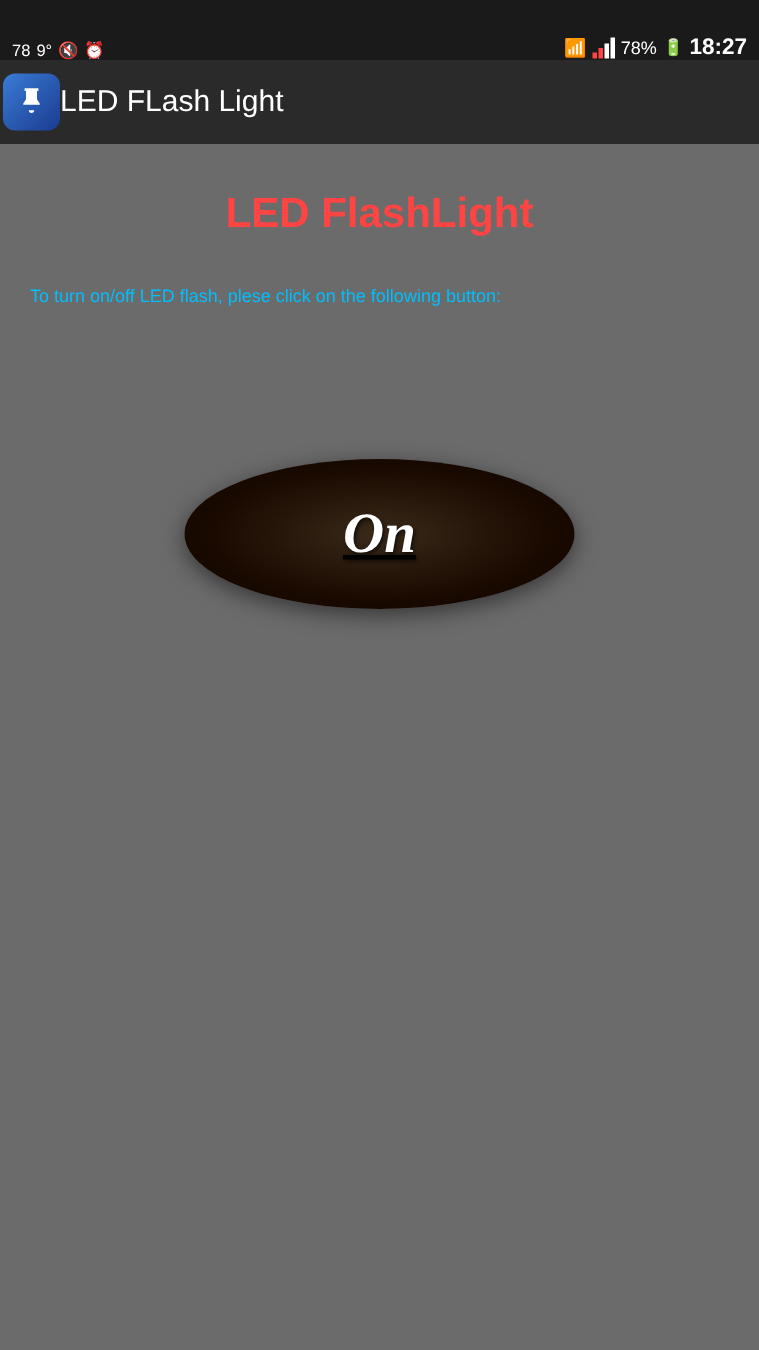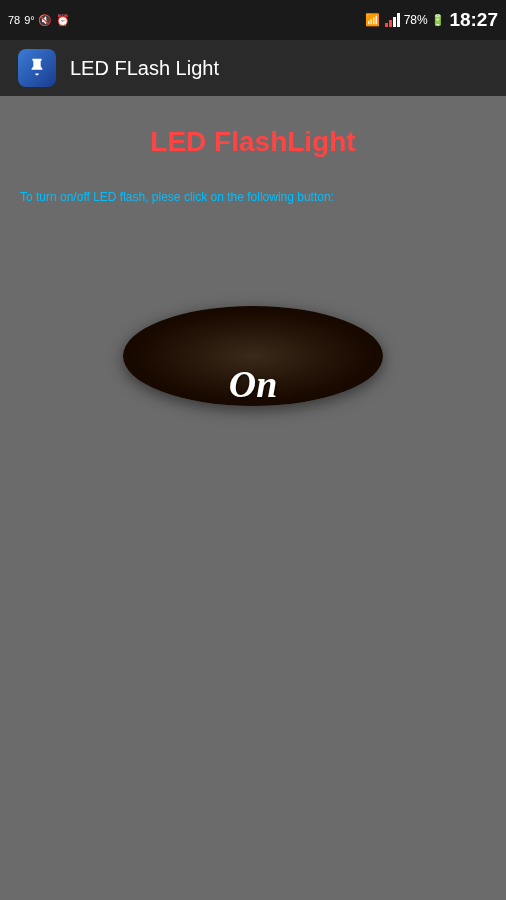--- a/index.html
+++ b/index.html
@@ -17,21 +17,21 @@
       display: flex;
       flex-direction: column;
     }
 
     
     #status-bar {
       width: 100%;
       height: 40px;
       background-color: #1a1a1a;
       display: flex;
-      align-items: center;
+      align-items: flex-end;
       justify-content: space-between;
       padding: 0 8px;
       flex-shrink: 0;
     }
 
     #status-bar-left {
       display: flex;
       align-items: center;
       gap: 4px;
       color: white;
@@ -51,33 +51,32 @@
       font-size: 11px;
     }
 
     .battery-text {
       color: #ffffff;
       font-size: 12px;
     }
 
     .time-text {
       color: white;
-      font-size: 19px;
+      font-size: 15px;
       font-weight: bold;
     }
 
     
     #app-bar {
       width: 100%;
       height: 56px;
       background-color: #2a2a2a;
       display: flex;
       align-items: center;
-      padding: 0 18px;
-      gap: 14px;
+      padding: 0 2px;
       flex-shrink: 0;
     }
 
     #app-icon {
       width: 38px;
       height: 38px;
       background: linear-gradient(135deg, #3a7bd5, #1a3c8f);
       border-radius: 8px;
       display: flex;
       align-items: center;
@@ -129,26 +128,27 @@
       justify-content: center;
       margin-top: 40px;
     }
 
     #toggle-button {
       width: 260px;
       height: 100px;
       background: radial-gradient(ellipse at center, #3a2a1a 0%, #1a0a00 60%, #0d0500 100%);
       border-radius: 50%;
       display: flex;
-      align-items: flex-end;
+      align-items: center;
       justify-content: center;
       cursor: pointer;
       border: none;
       outline: none;
       box-shadow: 0 4px 15px rgba(0,0,0,0.5);
+      text-decoration: underline;
     }
 
     #toggle-button-label {
       color: white;
       font-size: 38px;
       font-style: italic;
       font-family: 'Georgia', serif;
       font-weight: bold;
       text-shadow: 1px 1px 3px rgba(0,0,0,0.7);
     }

